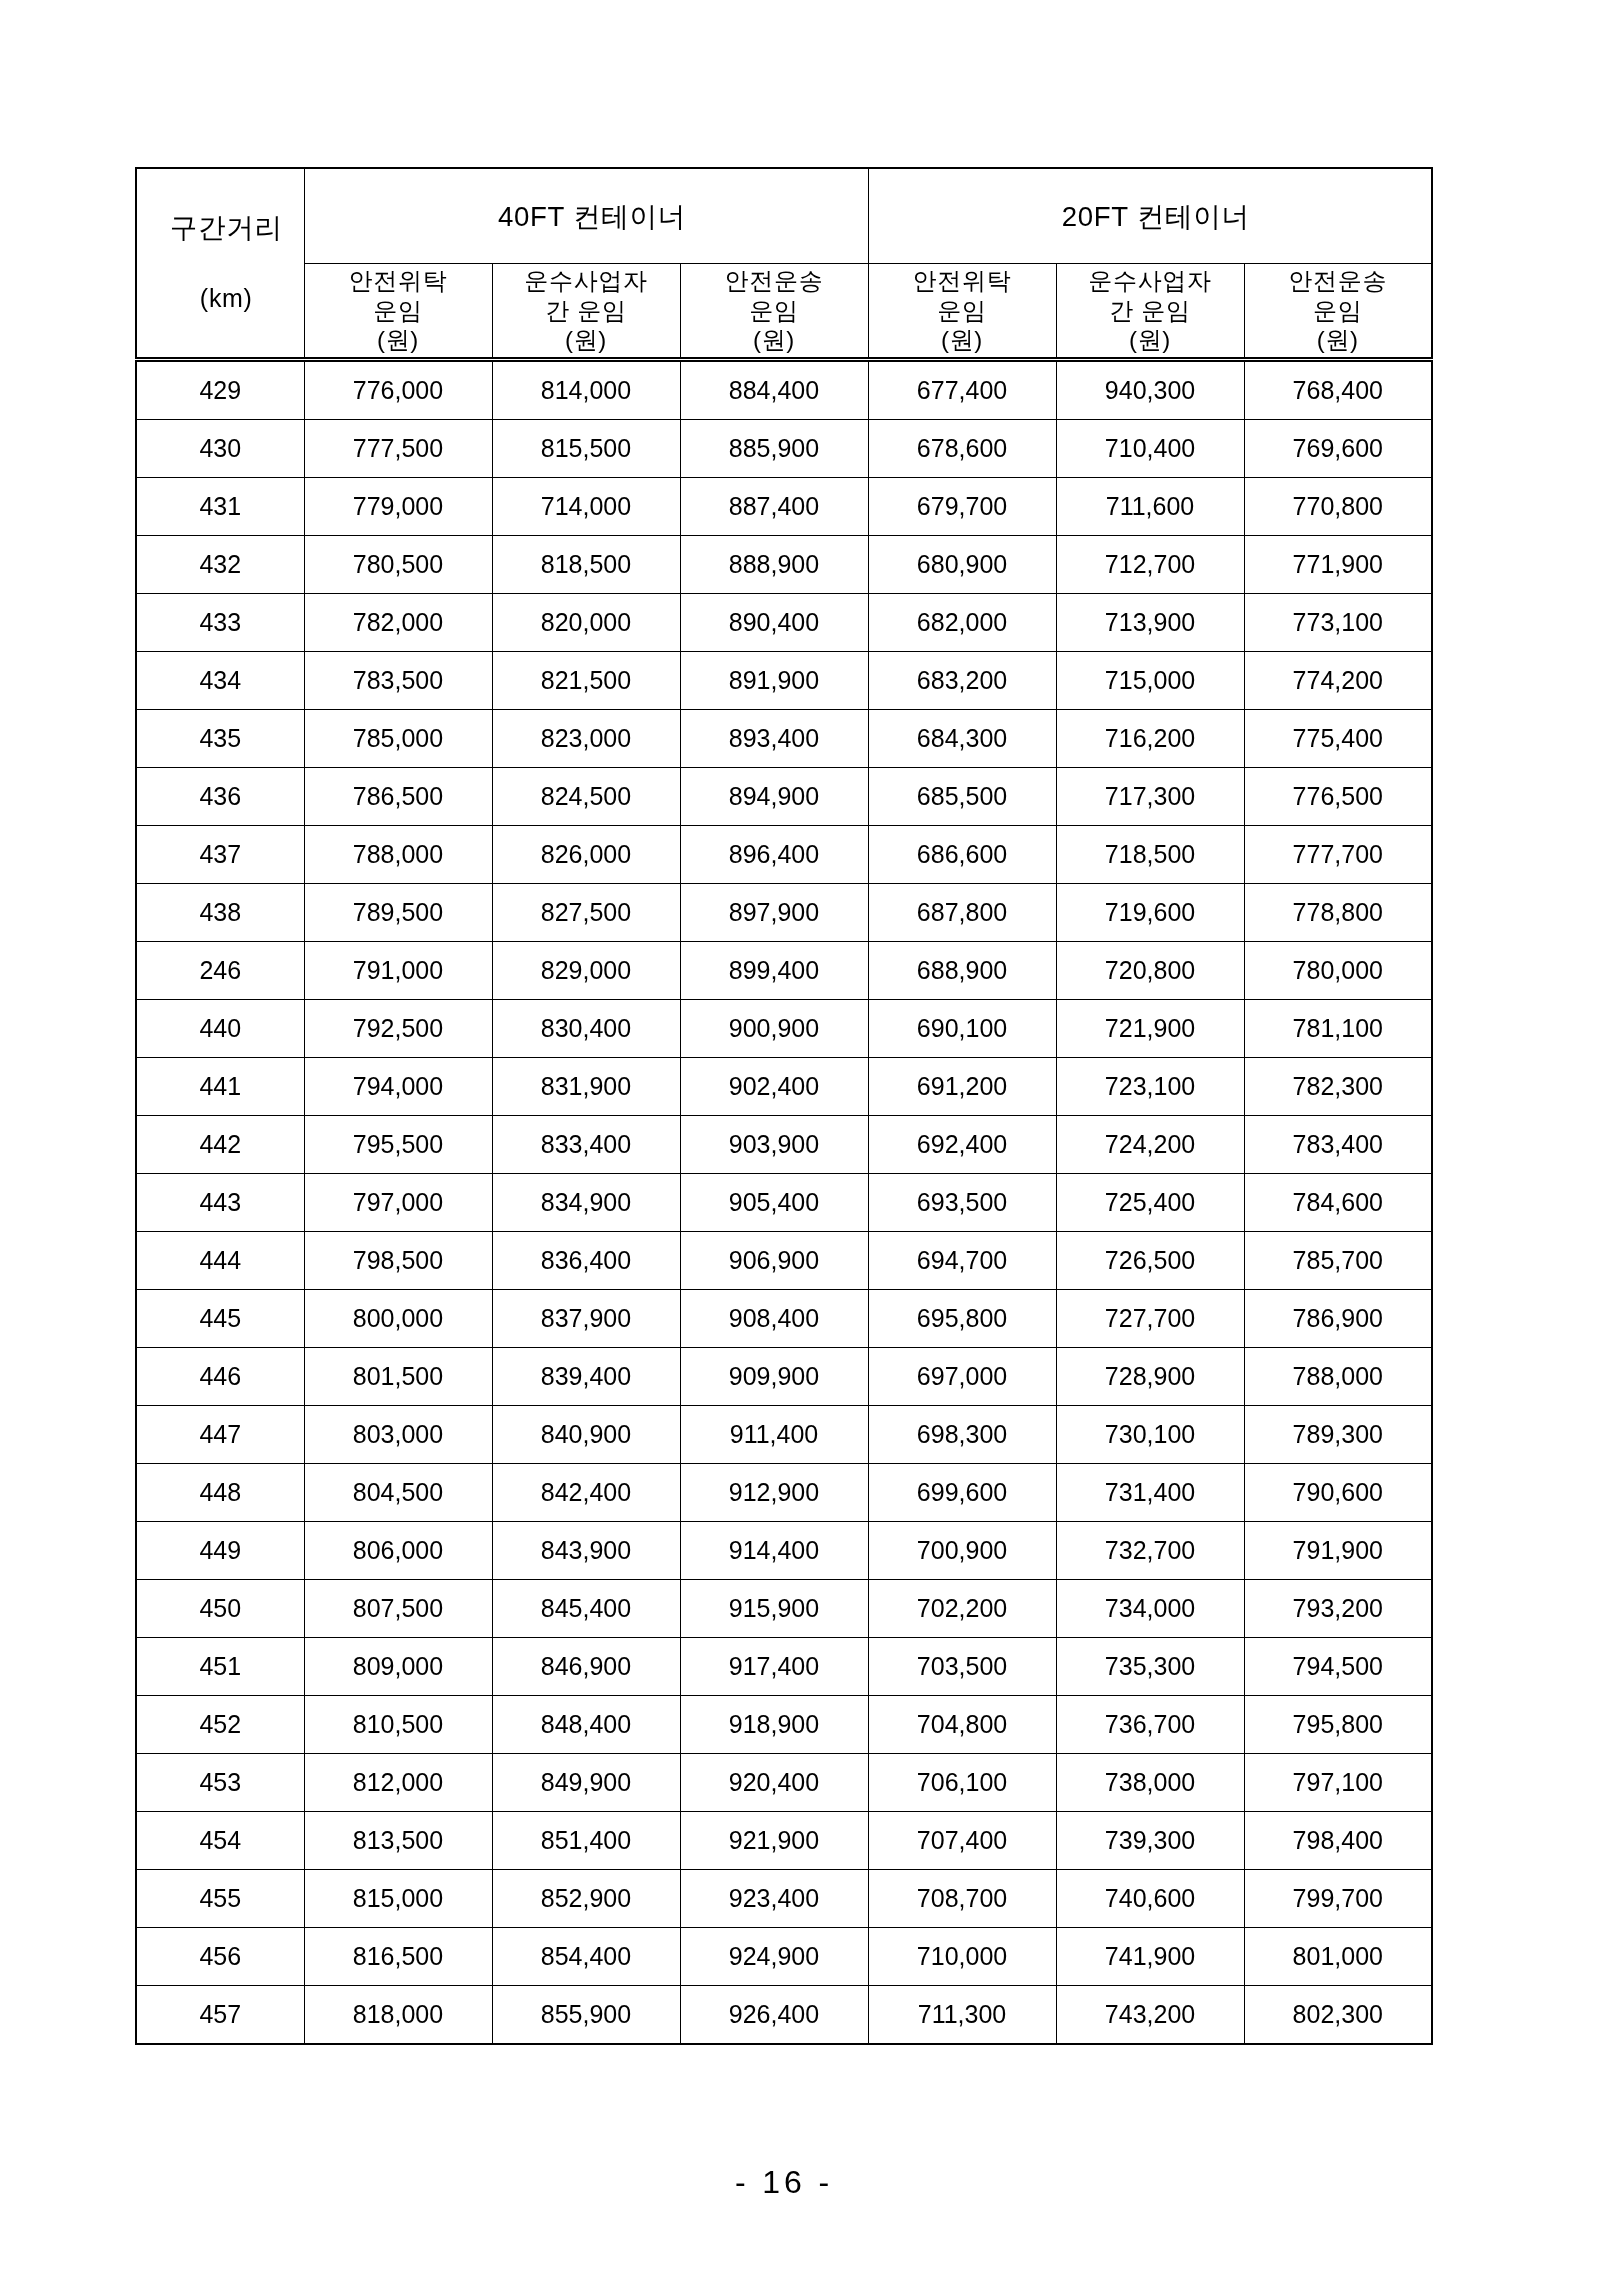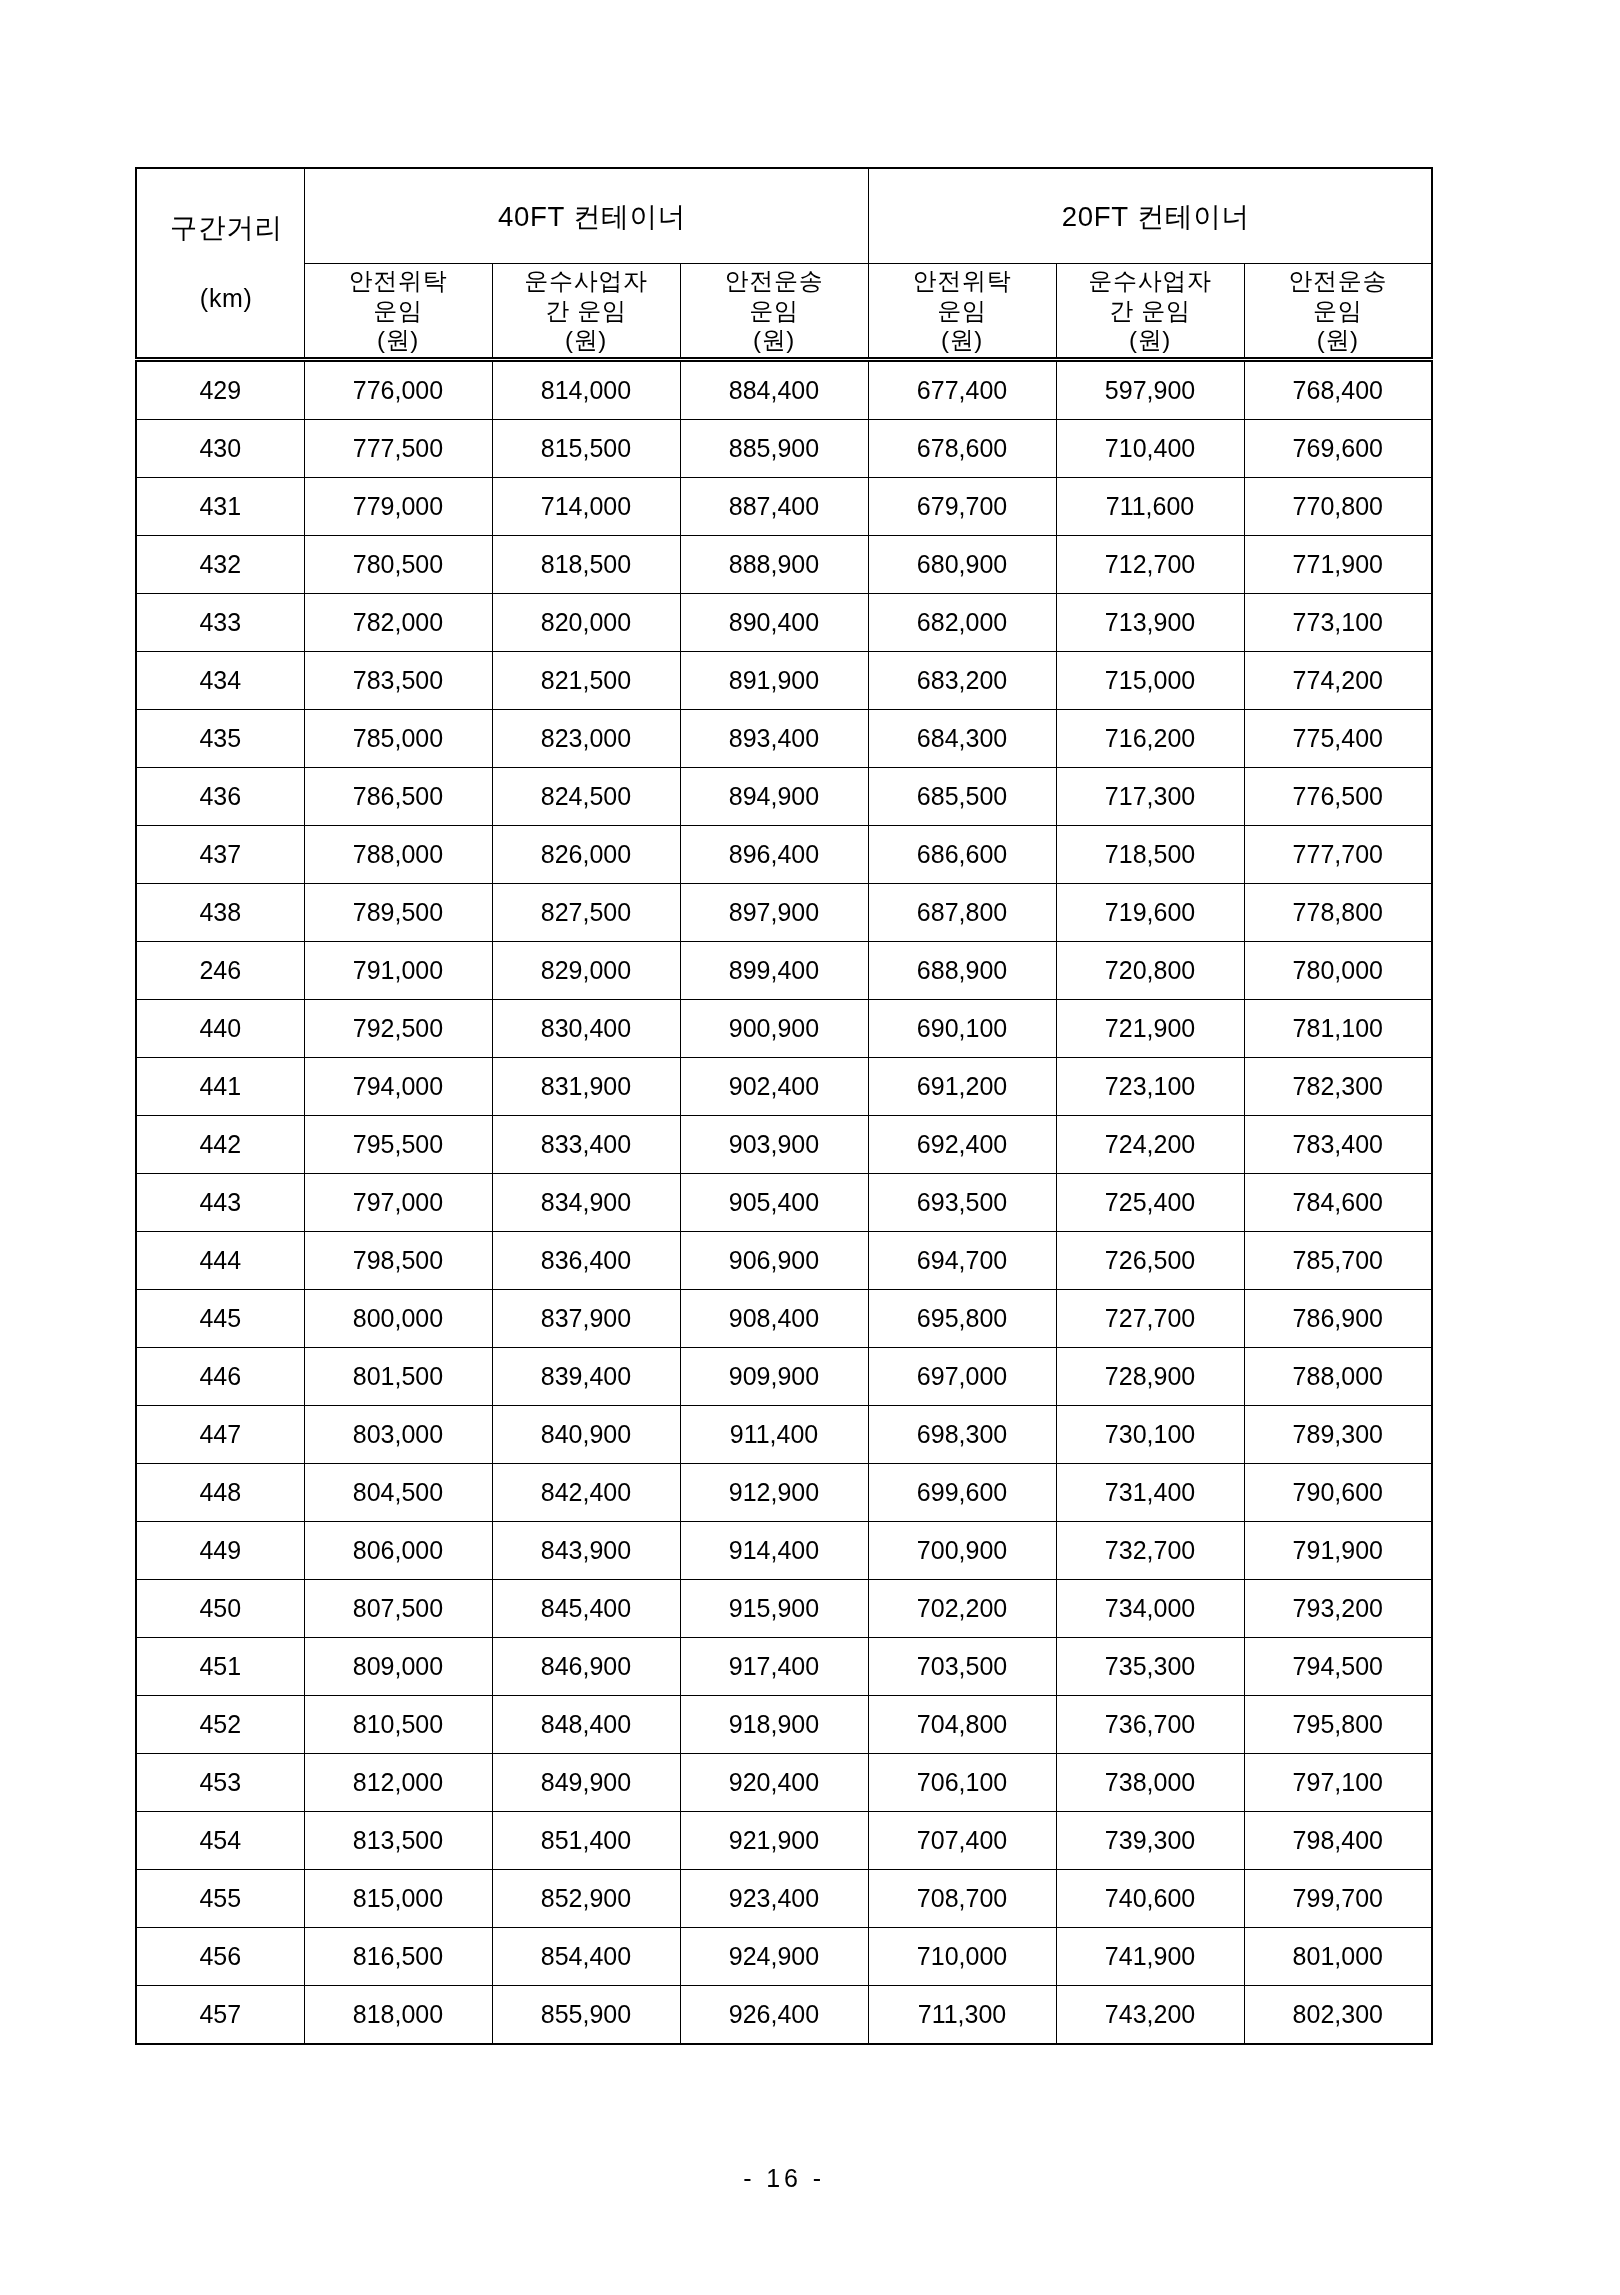--- a/index.html
+++ b/index.html
@@ -33,21 +33,21 @@
   tr.sub-row th{height:93px;font-size:24px;line-height:29.5px;letter-spacing:0.7px;}
   th.corner{font-size:27.6px;line-height:34px;letter-spacing:0.7px;}
   tr.sub-row th{border-bottom:5.2px double #000;}
   th.corner{border-bottom:5.2px double #000;}
   tbody td{height:57px;font-size:25px;letter-spacing:0;}
   .unit-line{font-size:25px;margin-top:36px;}
   .page-number{
     position:absolute;
     left:135px;top:2164px;width:1298px;
     text-align:center;
-    font-size:25px;
+    font-size:32px;
     letter-spacing:3.9px;
   }
 </style>
 </head>
 <body>
 
 <div class="page">
 
   <table class="fare-table">
     <colgroup>
@@ -101,21 +101,21 @@
         </th>
       </tr>
     </thead>
     <tbody id="fare-body">
         <tr>
           <td>429</td>
           <td>776,000</td>
           <td>814,000</td>
           <td>884,400</td>
           <td>677,400</td>
-          <td>597,900</td>
+          <td>940,300</td>
           <td>768,400</td>
         </tr>
         <tr>
           <td>430</td>
           <td>777,500</td>
           <td>815,500</td>
           <td>885,900</td>
           <td>678,600</td>
           <td>710,400</td>
           <td>769,600</td>

